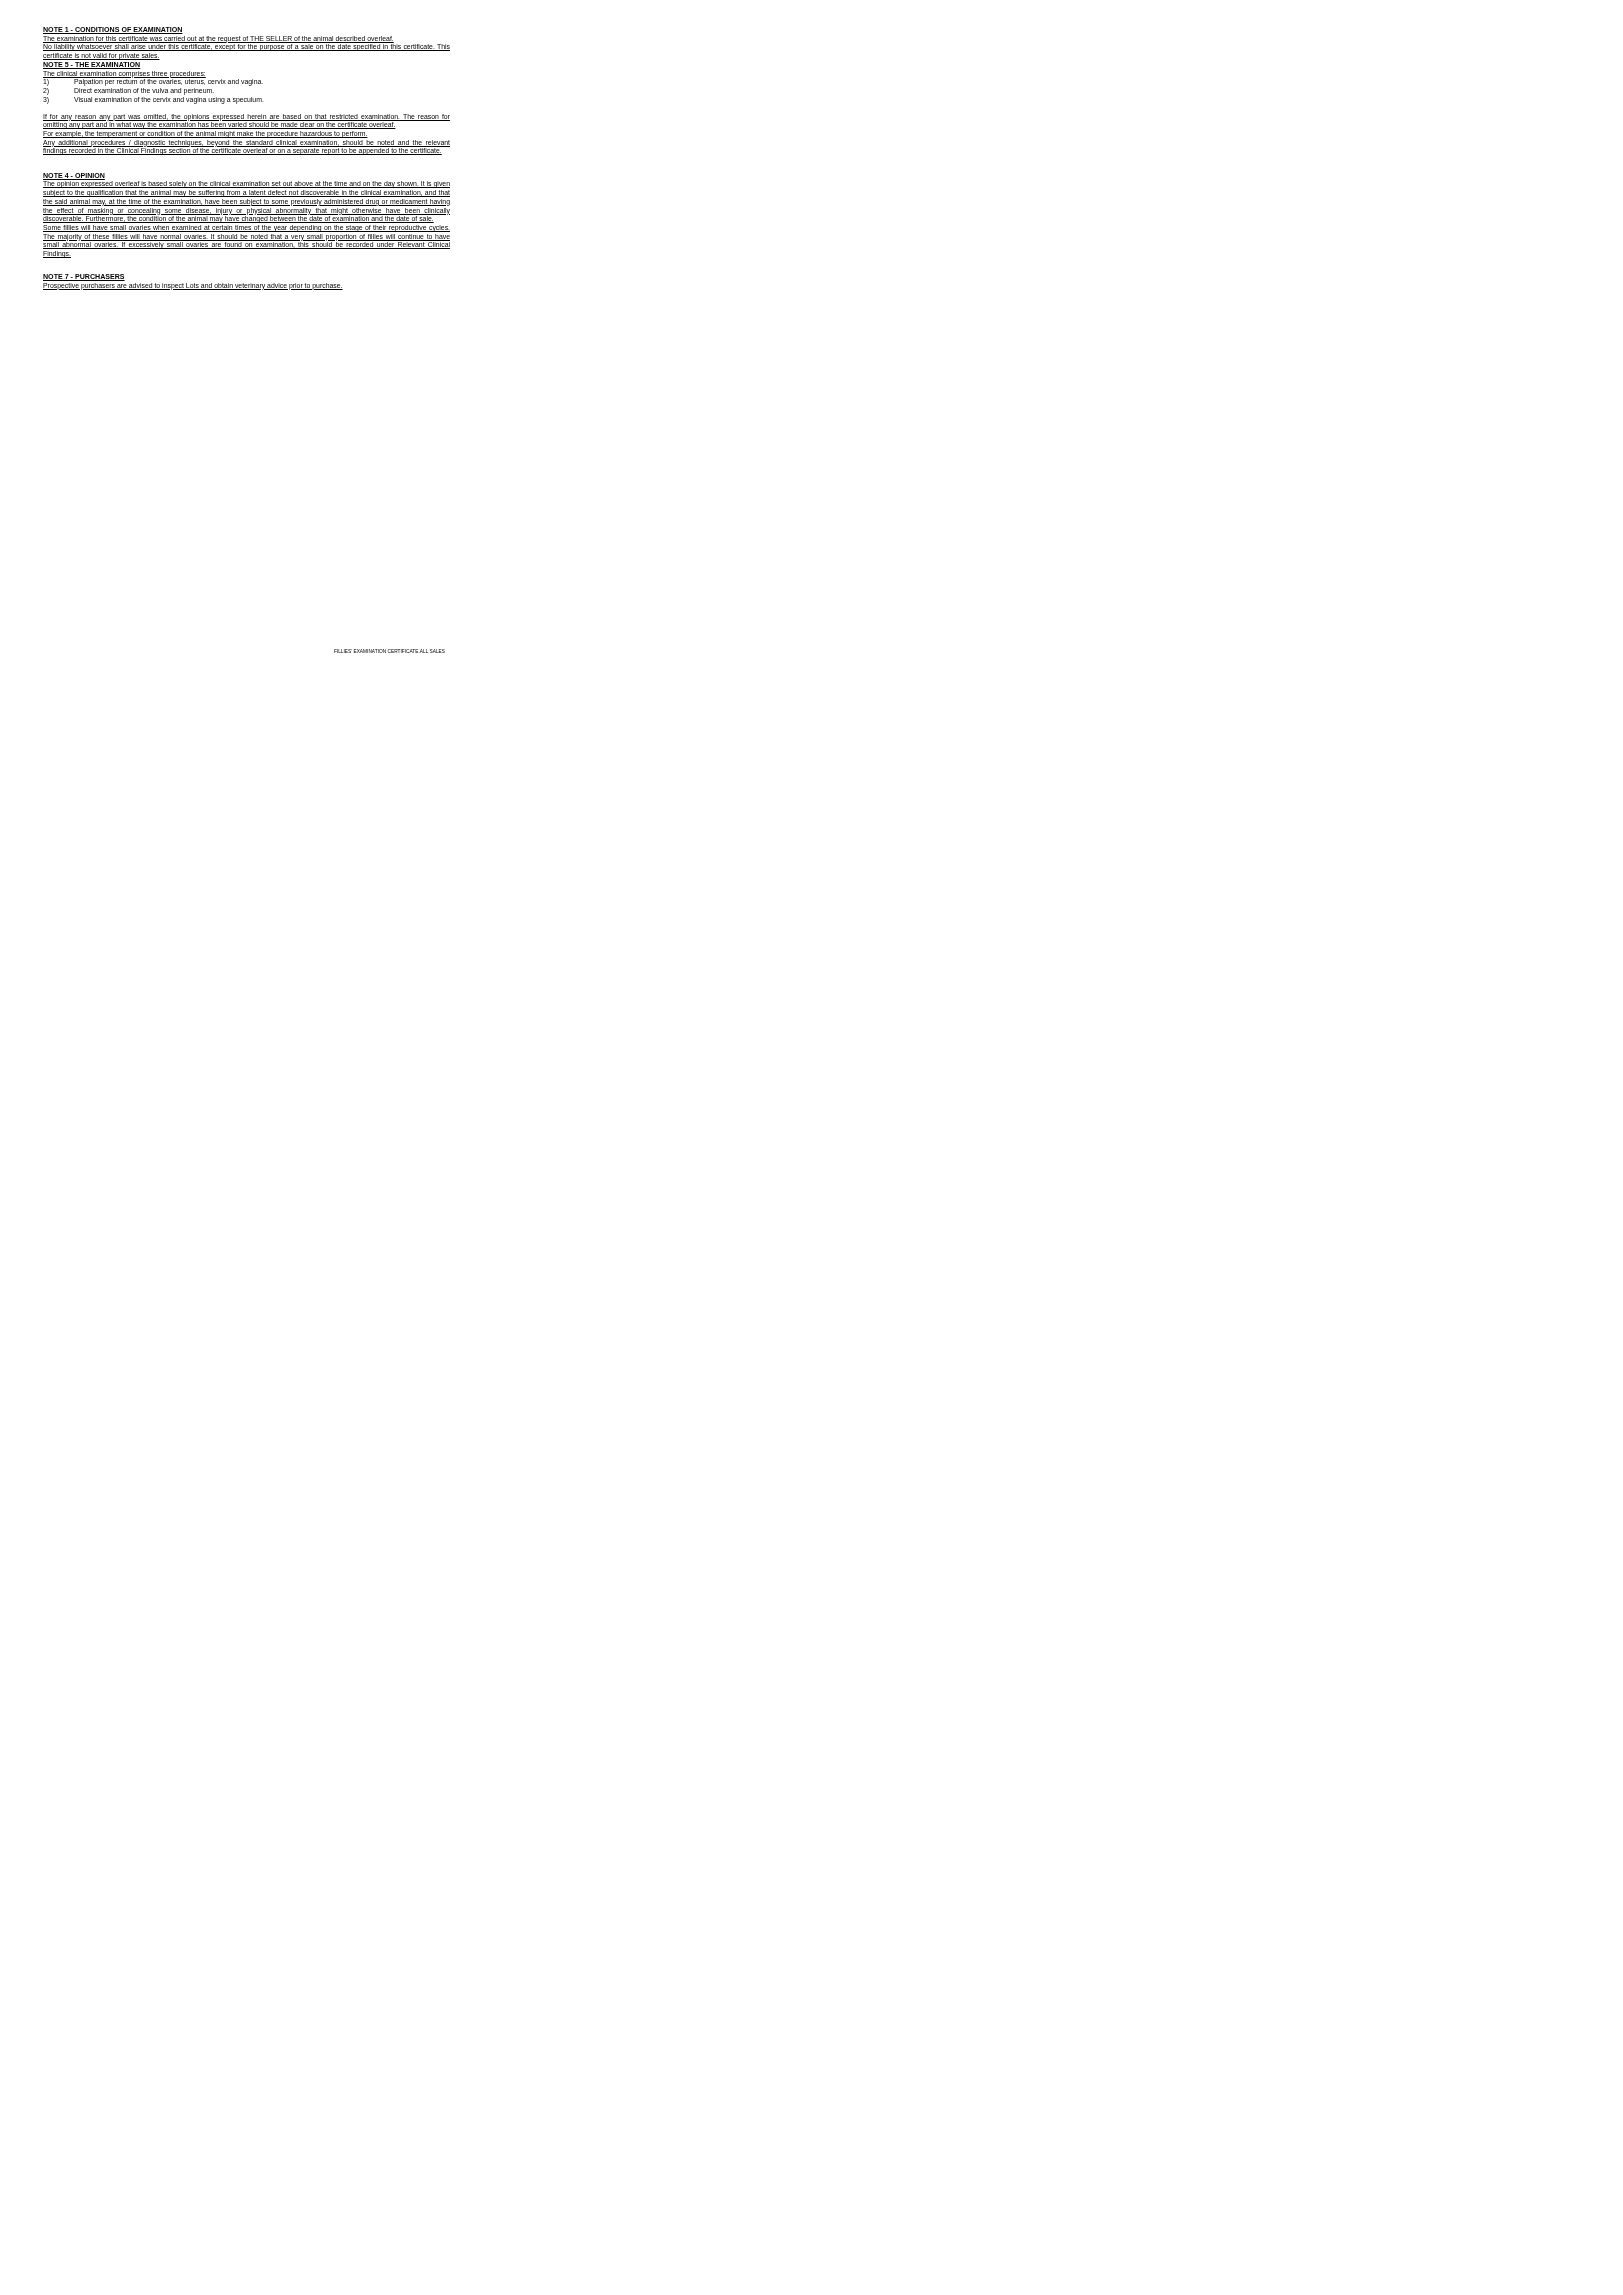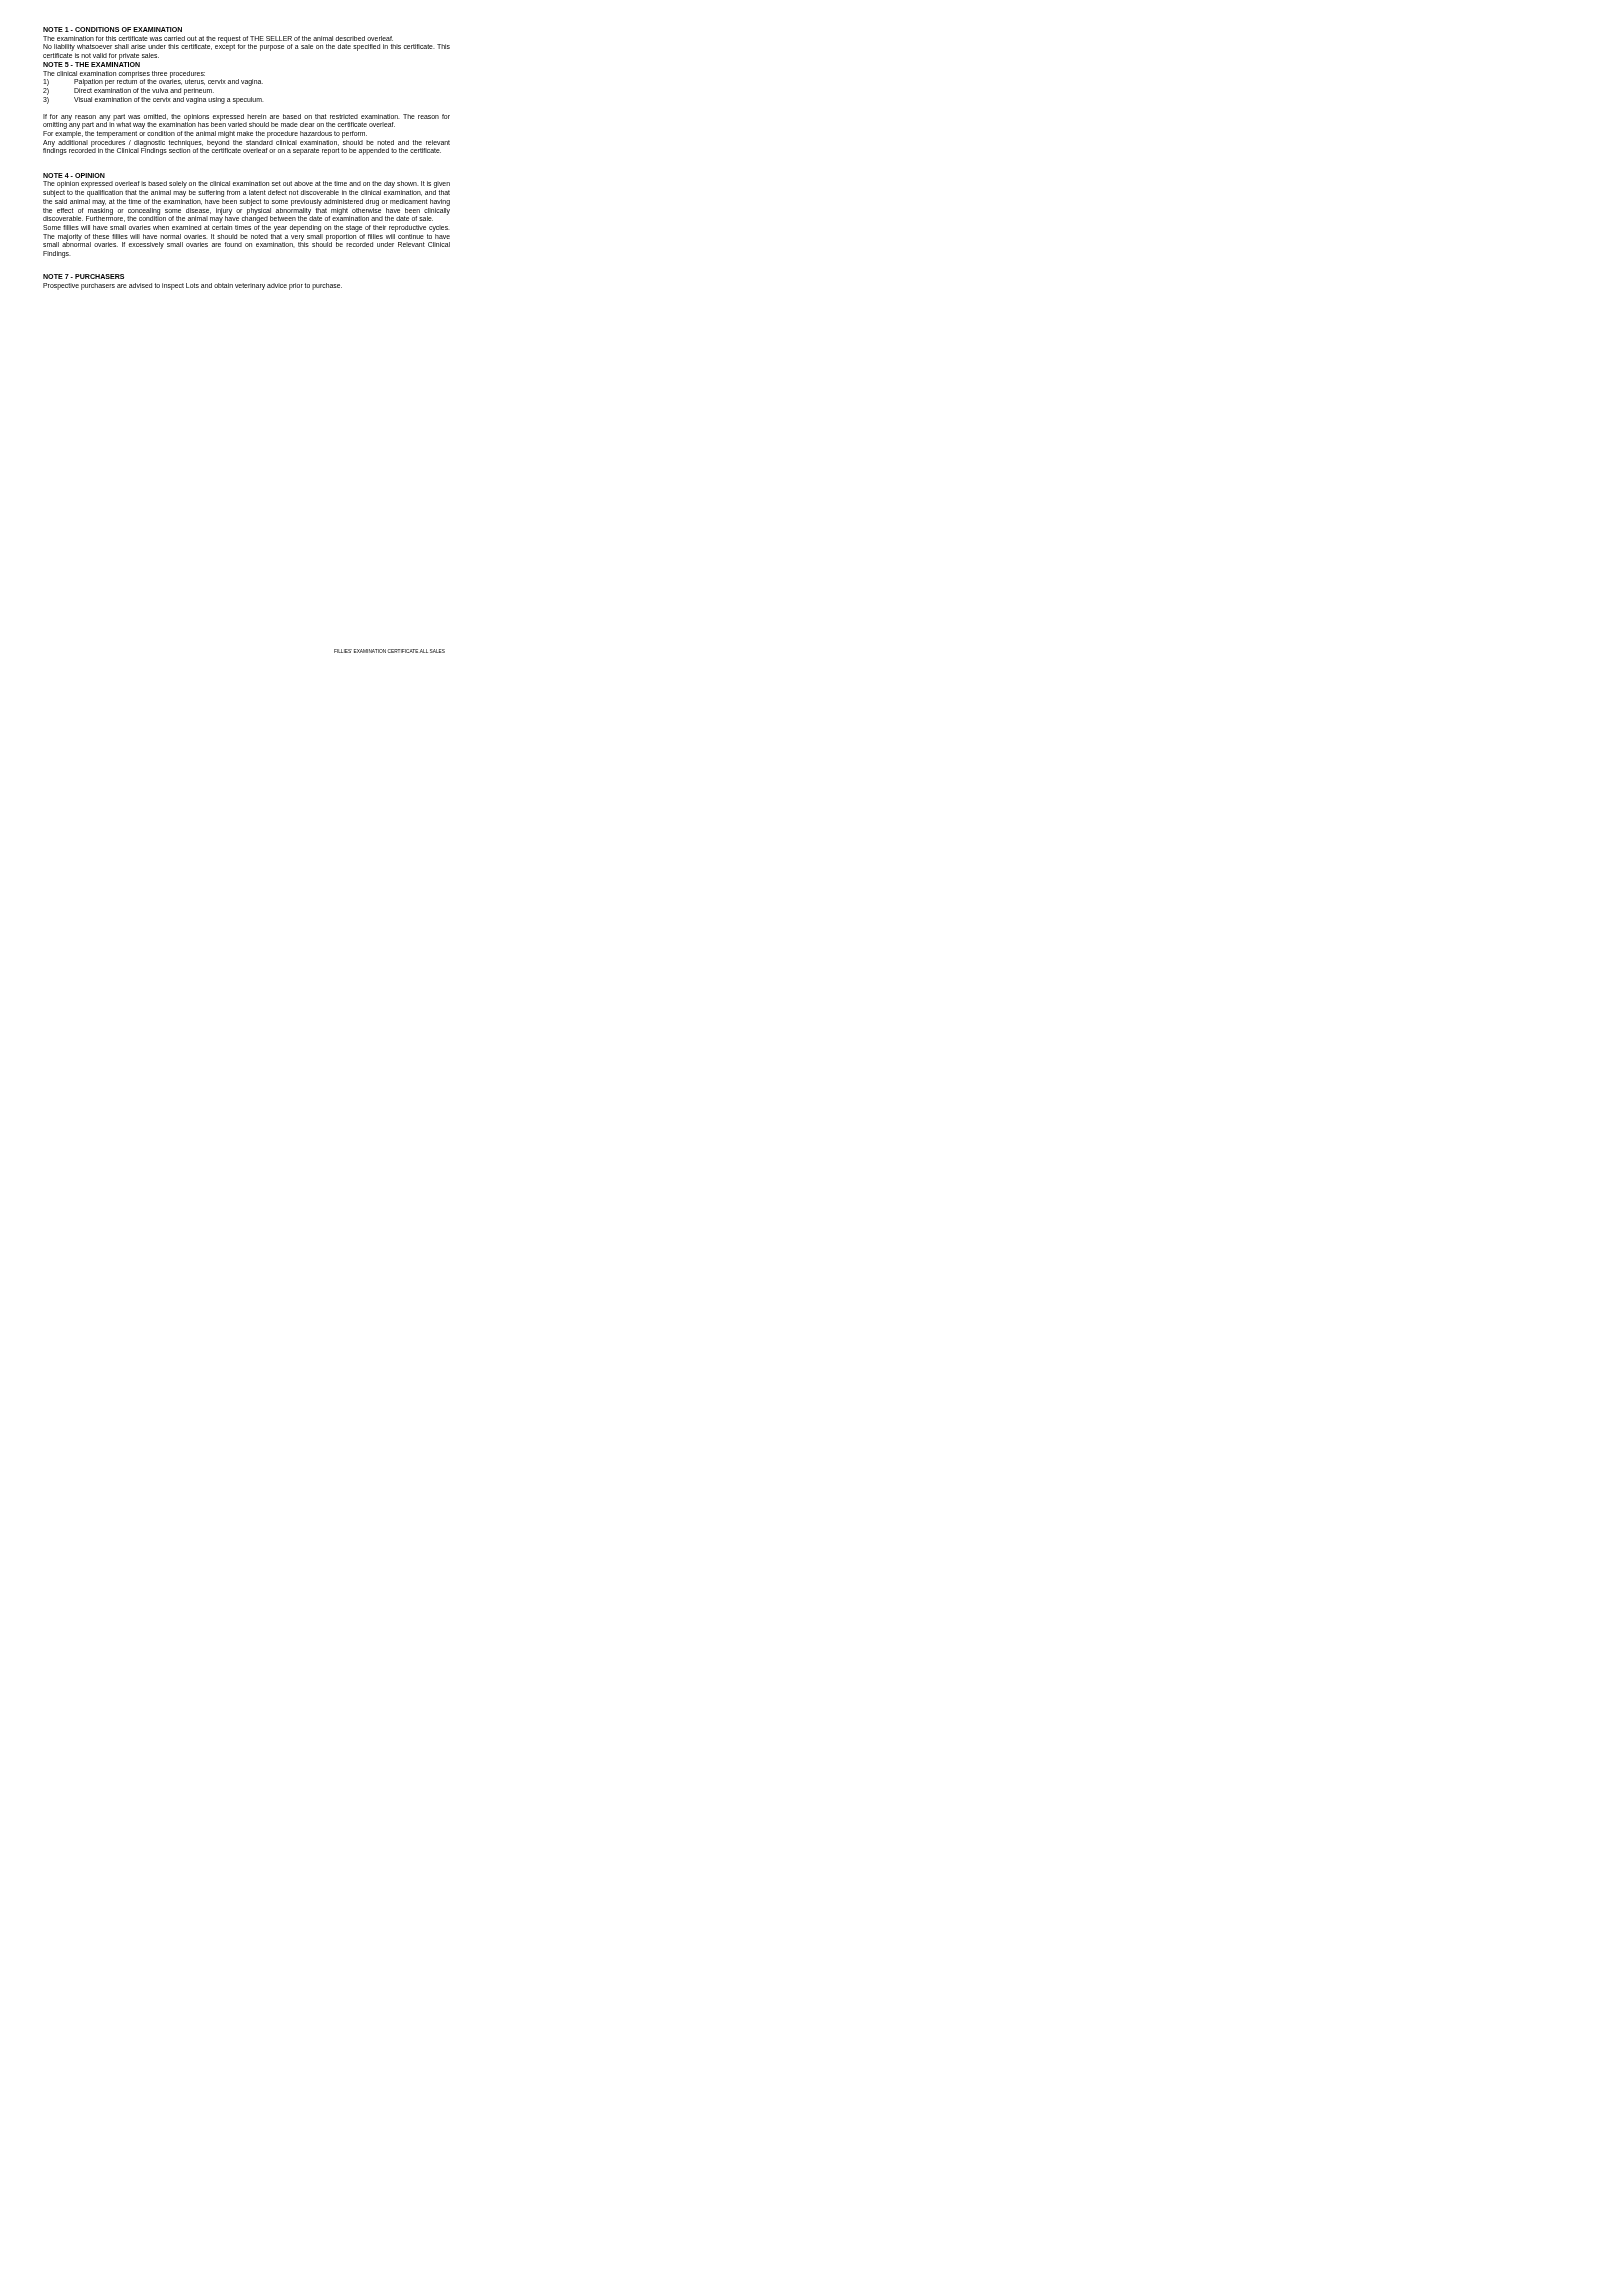--- a/index.html
+++ b/index.html
@@ -20,20 +20,21 @@
   }
   .content {
     position: absolute;
     top: 26px;
     left: 43px;
     width: 407px;
   }
   .content p, .content h2 {
     margin: 0;
     padding: 0;
+    text-decoration: underline;
   }
   .heading {
     font-size: 7.1px;
     font-weight: 700;
     line-height: 8.7px;
   }
   .just { text-align: justify; }
   .mb2  { margin-bottom: 0.9px; }
   .mb3  { margin-bottom: 1.4px; }
   .mb4  { margin-bottom: 1.8px; }

